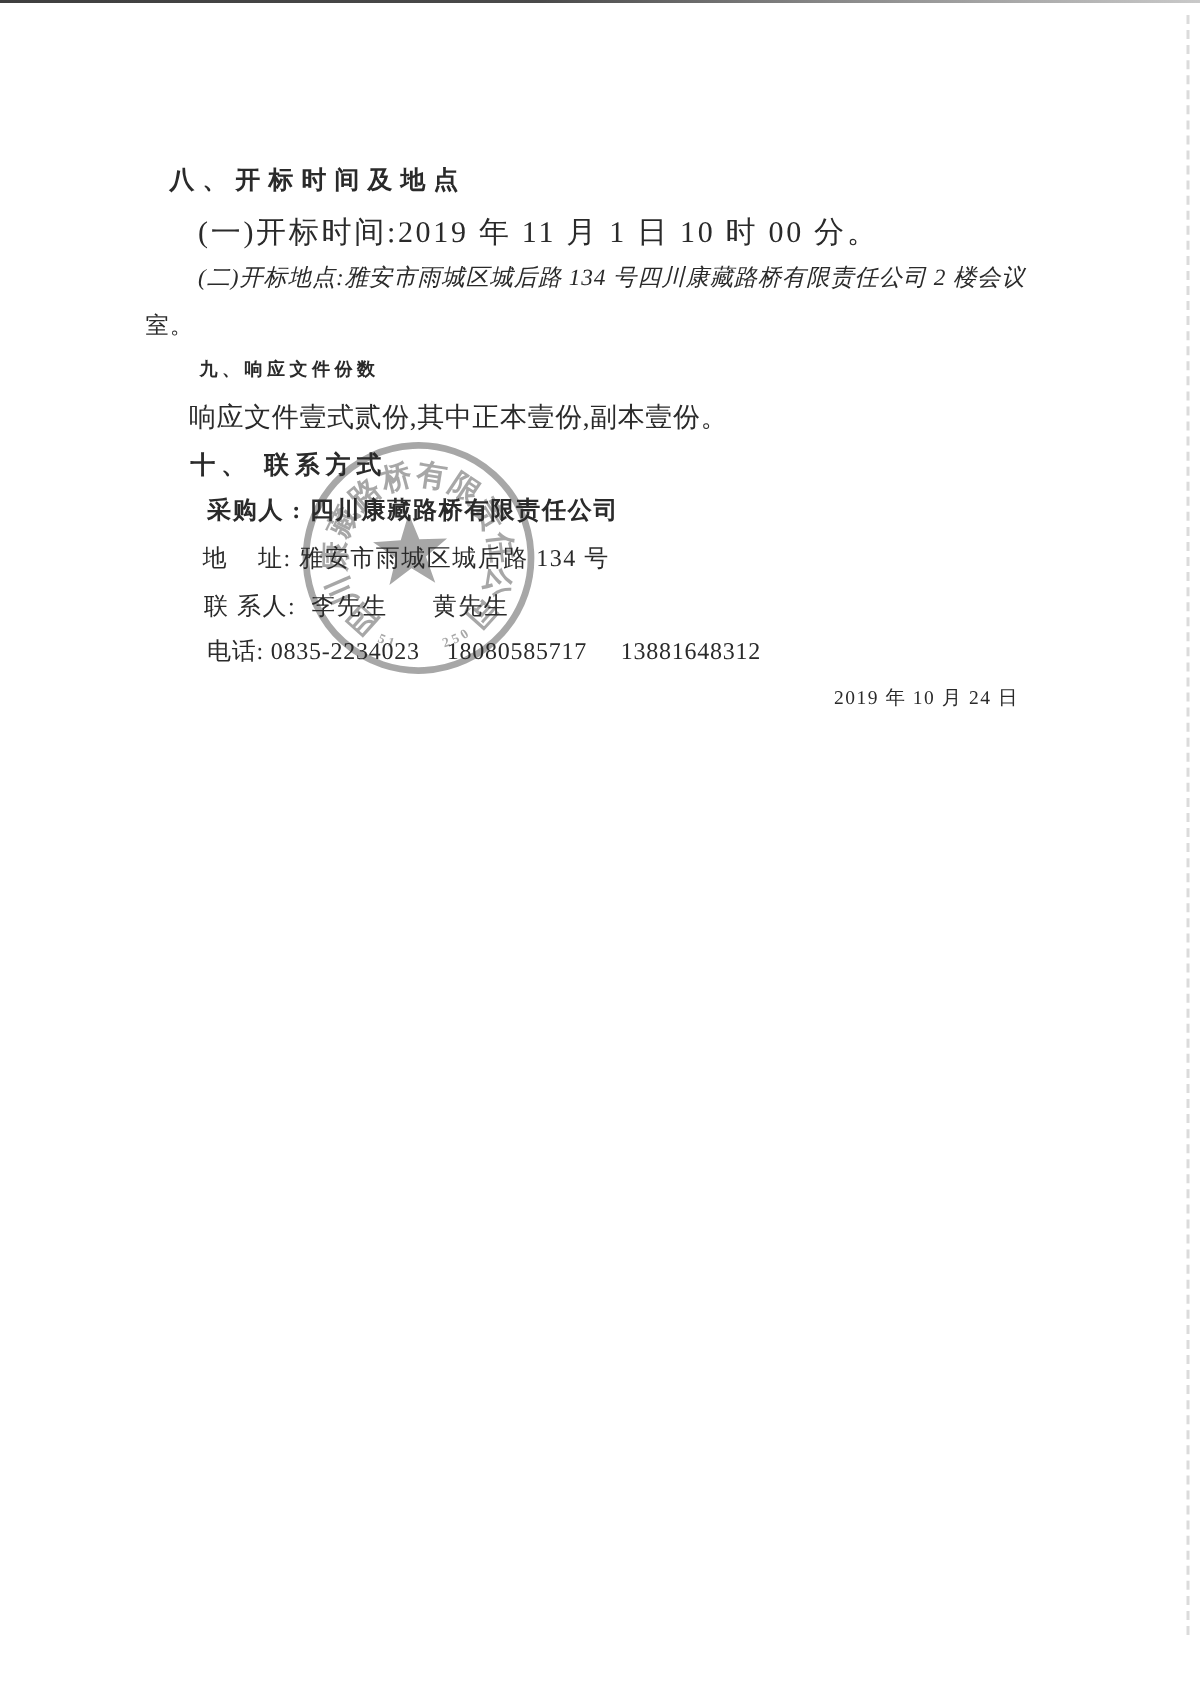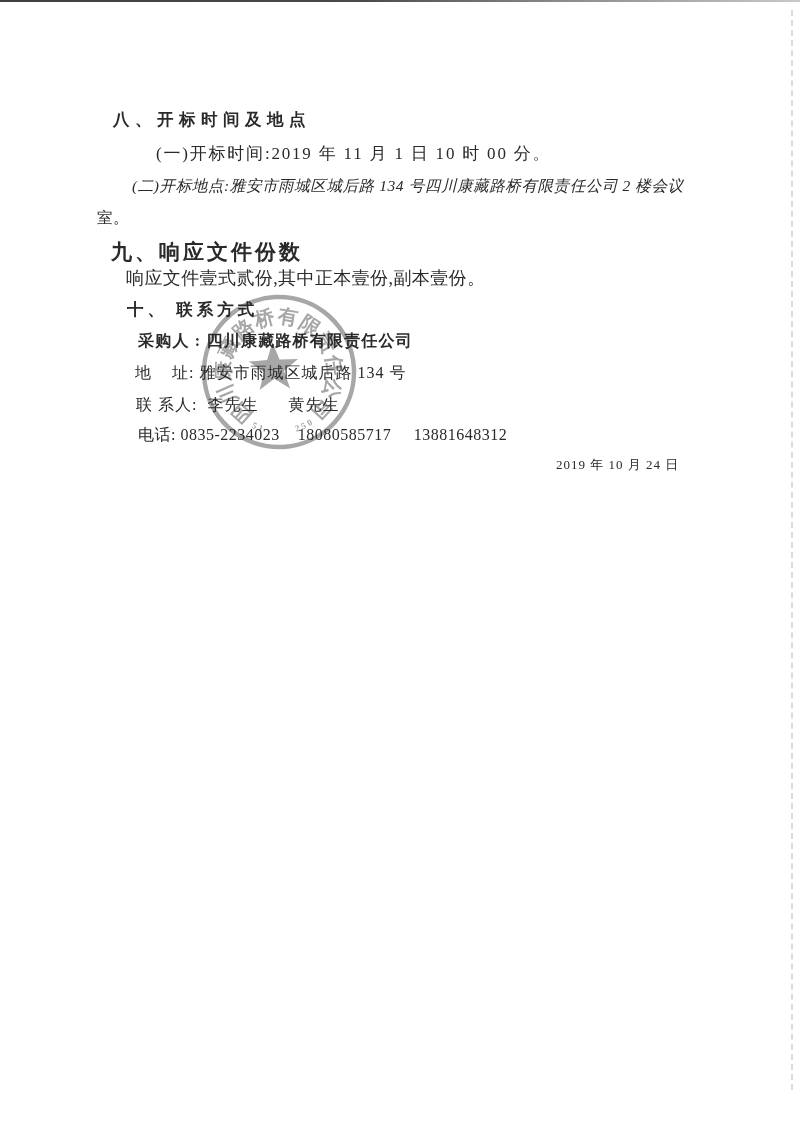--- a/index.html
+++ b/index.html
@@ -13,24 +13,24 @@
     position:absolute;top:0;left:0;width:800px;height:2px;
     background:linear-gradient(to right,#3f3f3f 0%,#4a4a4a 45%,#8a8a8a 70%,#c9c9c9 100%);
   }
   .right-artifact{
     position:absolute;top:10px;left:791px;height:1080px;width:0;
     border-left:2px dashed #cfcfcf;opacity:.75;
   }
   .line{position:absolute;white-space:pre;line-height:1.25;}
   .b{font-weight:bold;}
   .s8-heading{left:113px;top:110px;font-size:16.5px;letter-spacing:5.5px;}
-  .s8-item1{left:132px;top:143px;font-size:17px;letter-spacing:1.8px;margin-left:24px;}
+  .s8-item1{left:132px;top:143px;font-size:20px;letter-spacing:1.8px;}
   .s8-item2a{left:132px;top:176px;font-size:15.5px;letter-spacing:0.6px;font-style:italic;}
   .s8-item2b{left:97px;top:208px;font-size:15.5px;letter-spacing:0.6px;}
-  .s9-heading{left:111px;top:239px;font-size:21px;letter-spacing:3px;}
+  .s9-heading{left:133px;top:239px;font-size:12px;letter-spacing:3px;}
   .s9-body{left:126px;top:267px;font-size:18px;letter-spacing:0.4px;}
   .s10-heading{left:127px;top:300px;font-size:16.5px;letter-spacing:4px;}
   .row{font-size:16px;margin-left:12px;}
   .row-purchaser{left:126px;top:331px;letter-spacing:1.2px;}
   .row-address{left:123px;top:363px;letter-spacing:1px;font-family:Liberation Serif, serif;}
   .row-contact{left:124px;top:395px;letter-spacing:1px;}
   .row-phone{left:126px;top:425px;letter-spacing:0.5px;}
   .doc-date{left:556px;top:457px;font-size:13px;letter-spacing:1px;}
   .seal{
     position:absolute;left:194px;top:287px;width:170px;height:170px;

